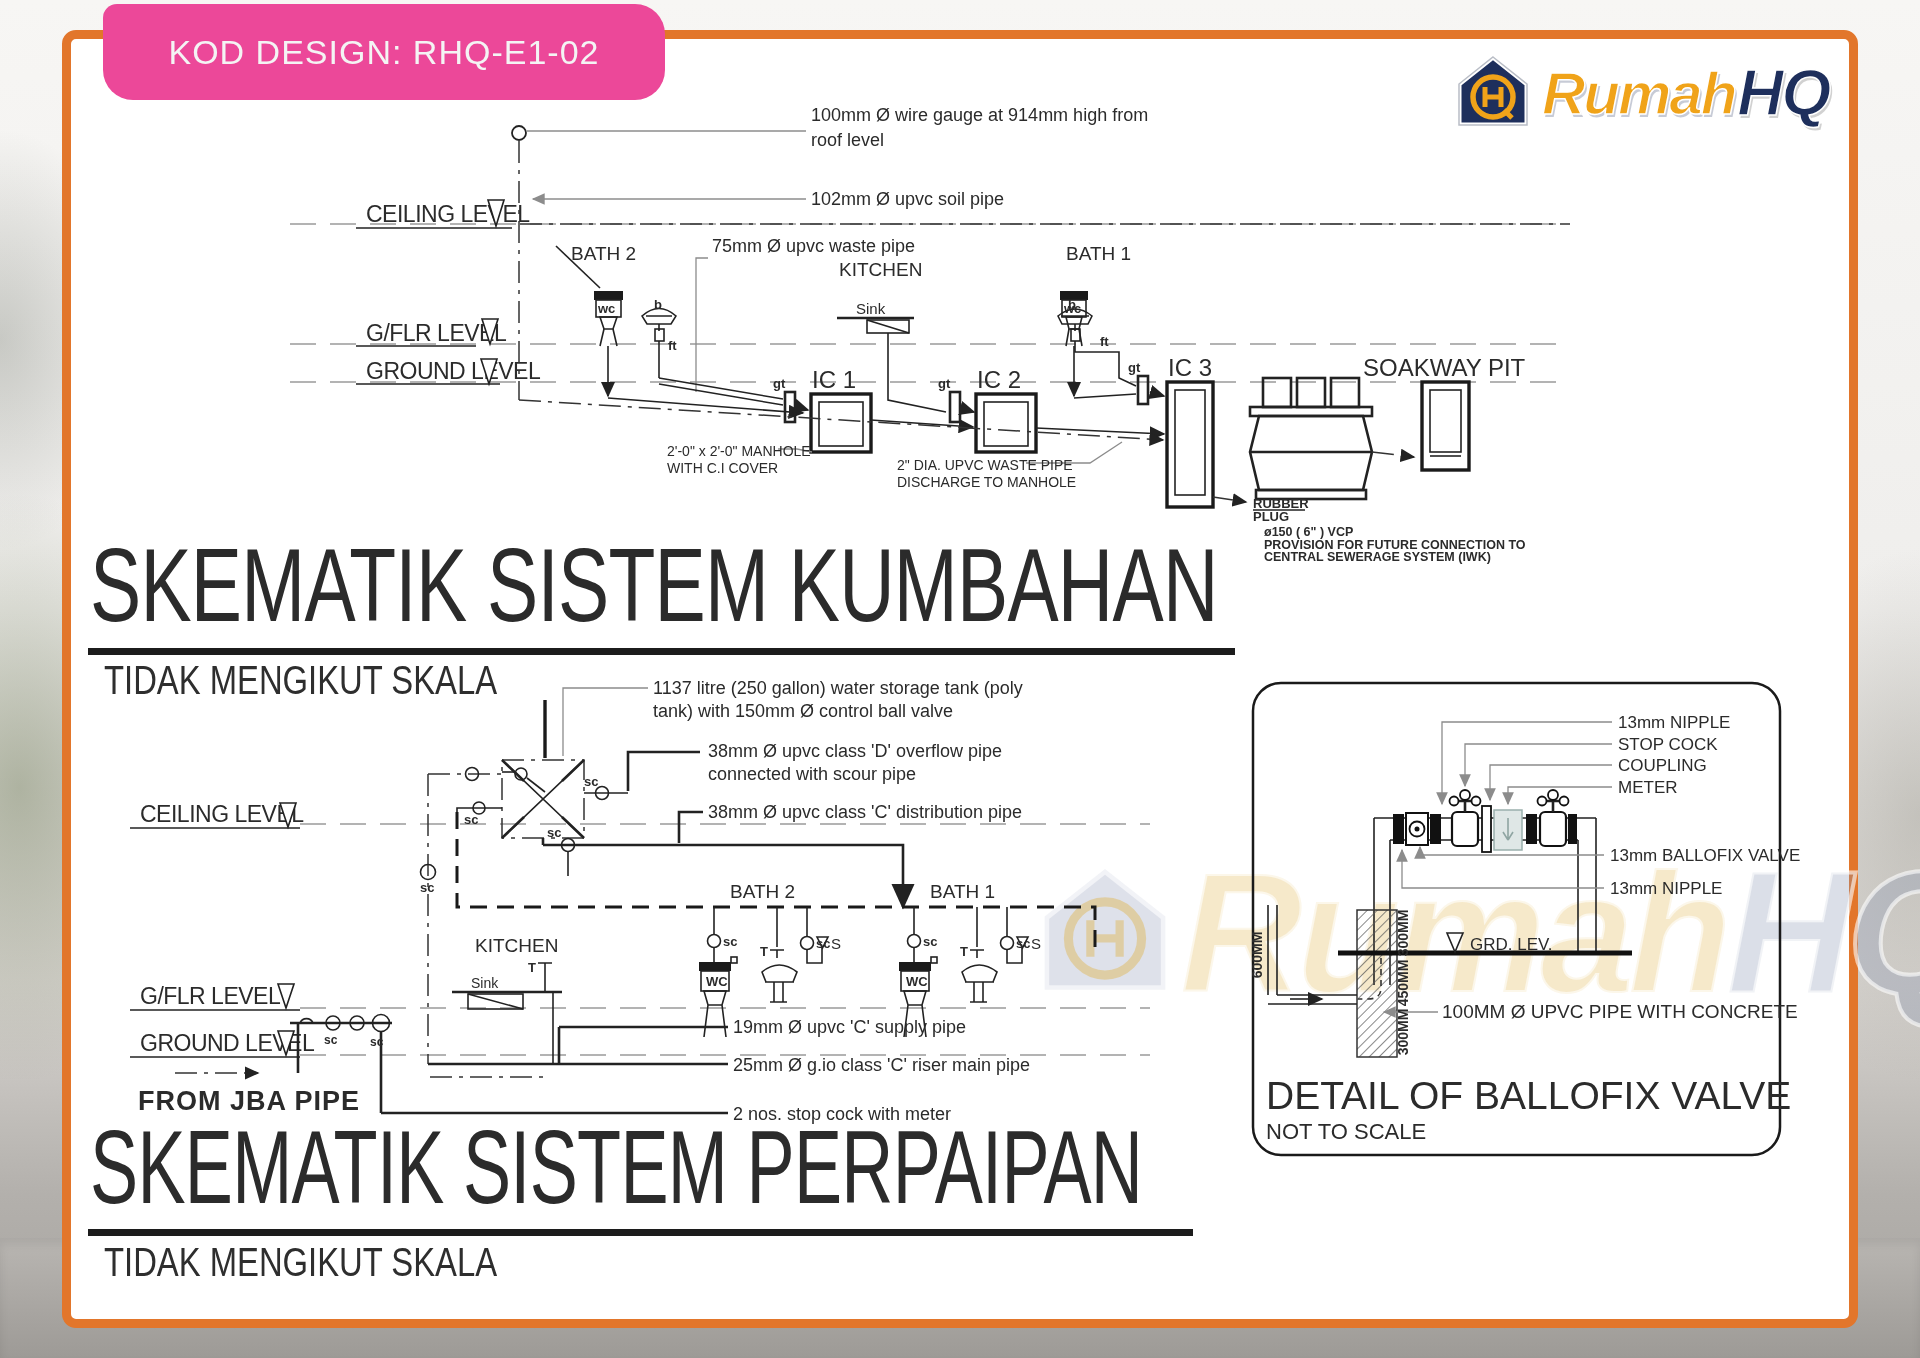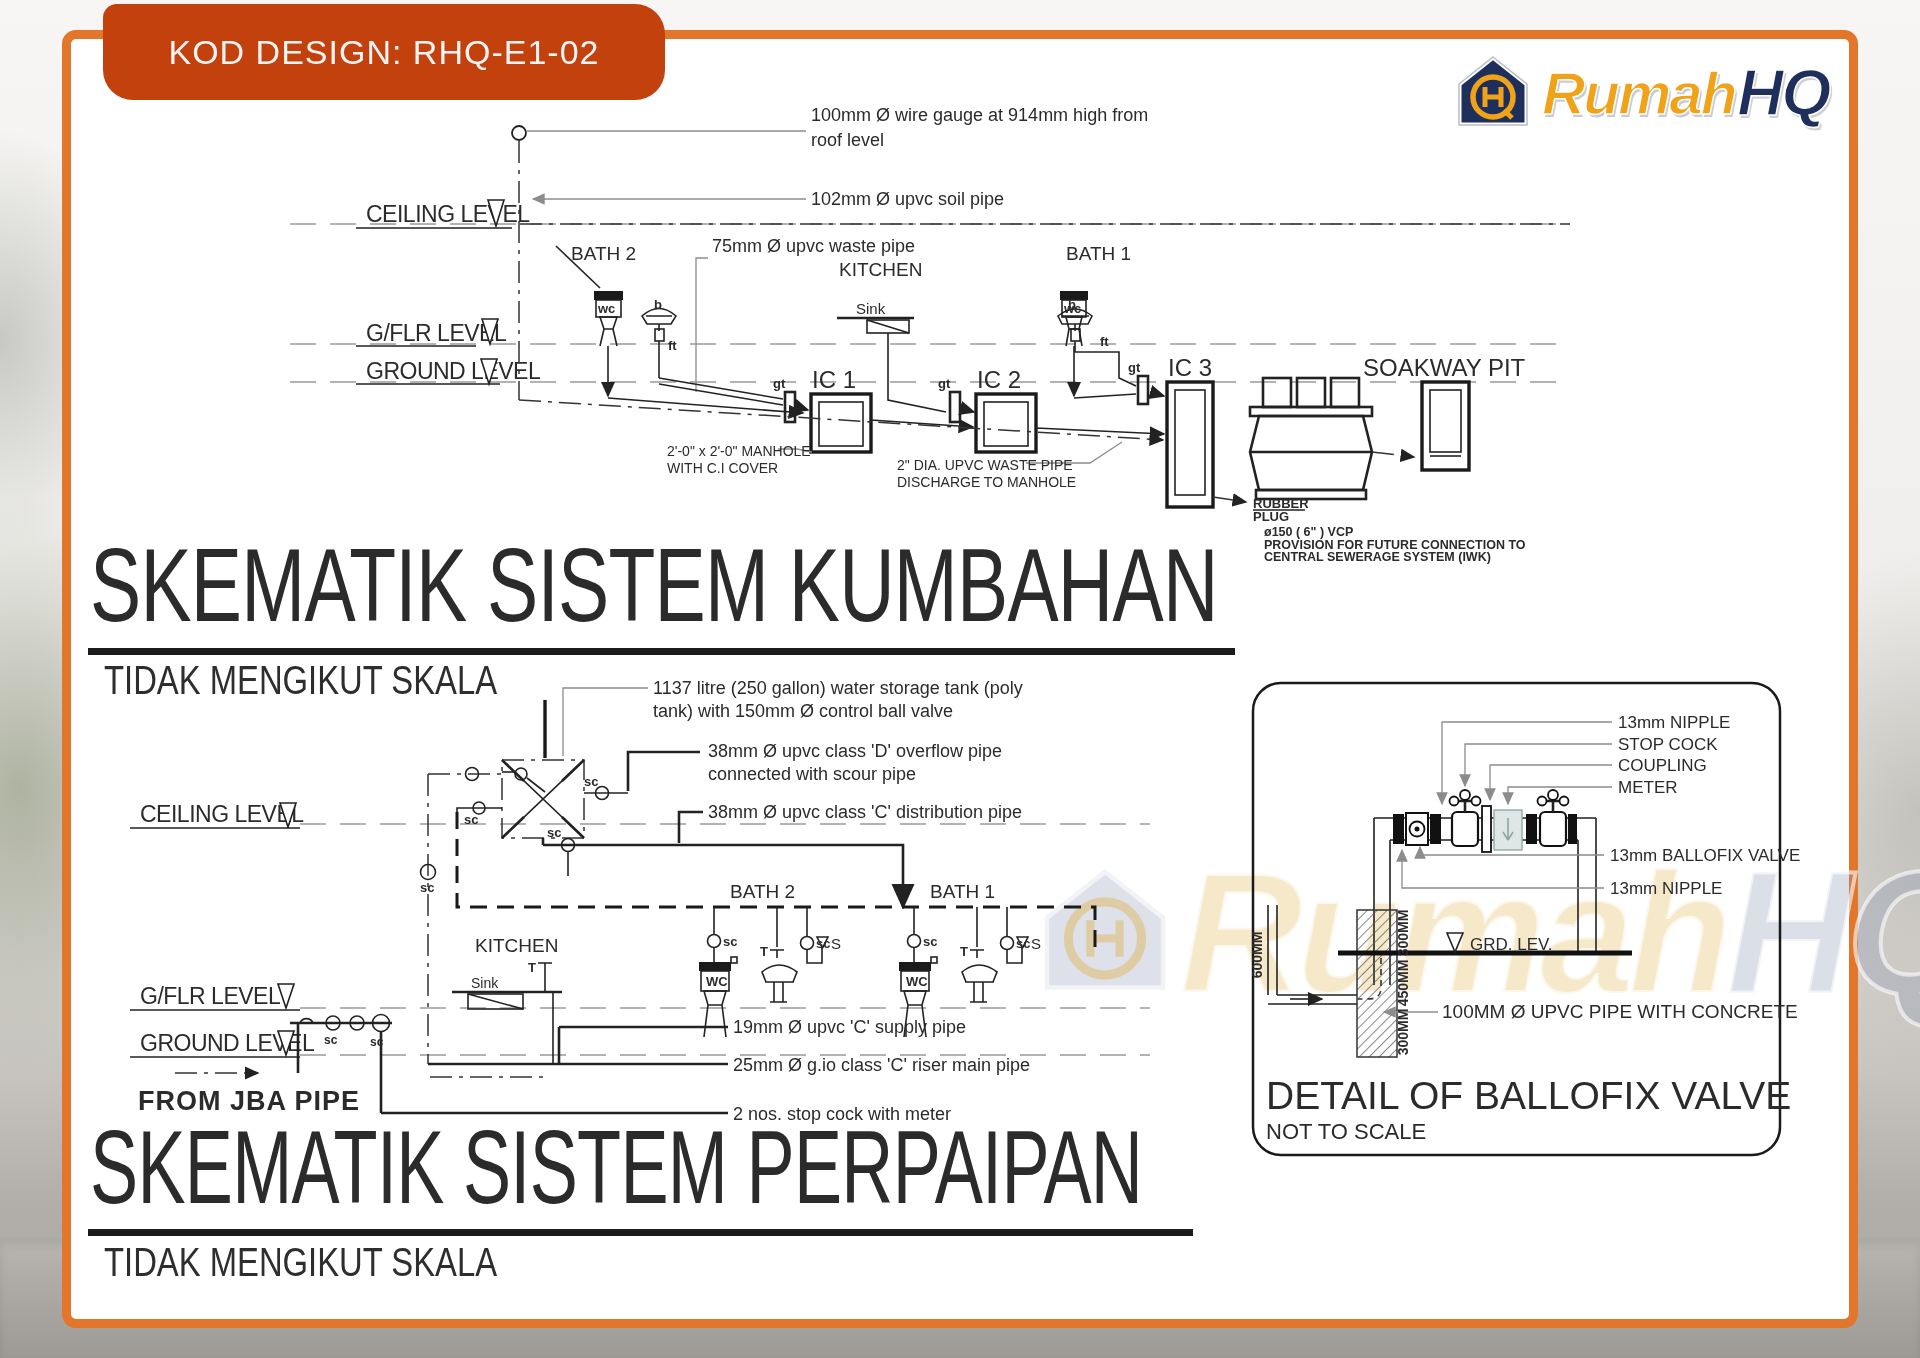--- a/index.html
+++ b/index.html
@@ -16,21 +16,21 @@
   .bg-bottom{position:absolute;left:0;right:0;bottom:0;height:120px;z-index:0;
     background:linear-gradient(180deg,#b9b6b2,#9d9a96);
     box-shadow:inset 0 6px 10px rgba(0,0,0,.08);}
 
   
   .sheet{position:absolute;left:62px;top:30px;width:1796px;height:1298px;z-index:1;
     background:#ffffff;border:9px solid #e2762b;border-radius:14px;box-sizing:border-box;}
 
   
   .kod-box{position:absolute;left:103px;top:4px;width:562px;height:96px;z-index:5;
-    background:#c2410c;border-radius:0 0 30px 30px;border-top-left-radius:14px;border-top-right-radius:30px;
+    background:#ec4899;border-radius:0 0 30px 30px;border-top-left-radius:14px;border-top-right-radius:30px;
     display:flex;align-items:center;justify-content:center;}
   .kod-box span{color:#f4f4f4;font-size:34px;letter-spacing:1px;font-weight:400;}
 
   
   .logo{position:absolute;left:1452px;top:54px;z-index:5;display:flex;align-items:center;}
   .logo-rumah{font-style:italic;font-weight:bold;font-size:60px;color:#f0a319;
     -webkit-text-stroke:1.5px #fff;margin-left:8px;letter-spacing:-2px;
     text-shadow:2px 3px 0 rgba(30,47,92,.25);}
   .logo-hq{font-style:italic;font-weight:bold;font-size:64px;color:#1e2f5c;
     -webkit-text-stroke:1.5px #fff;margin-left:2px;letter-spacing:-2px;

